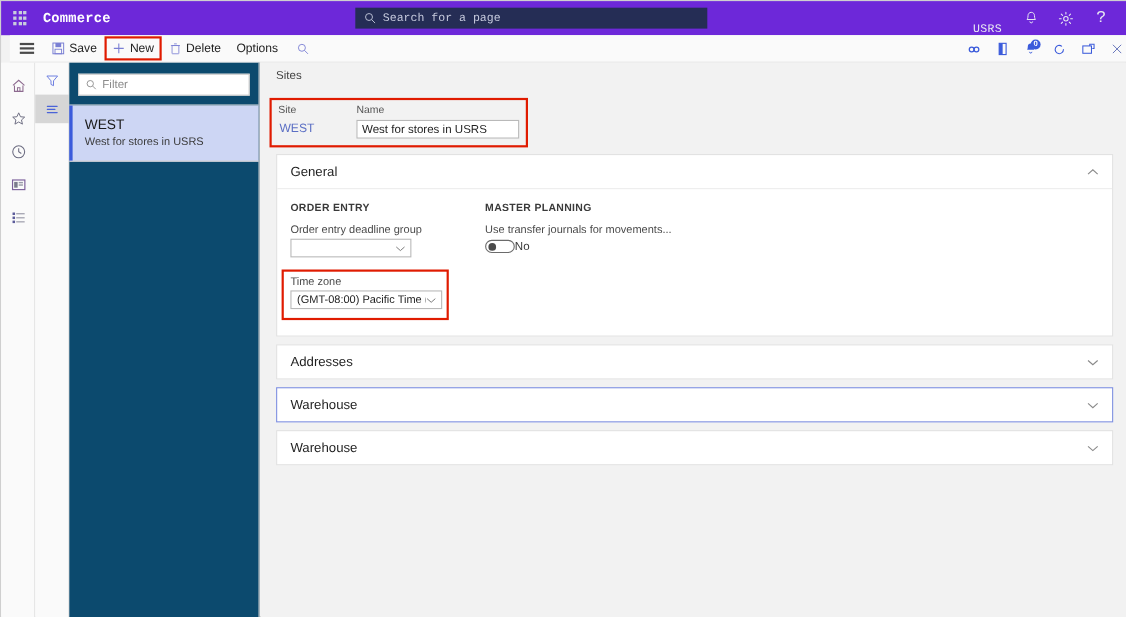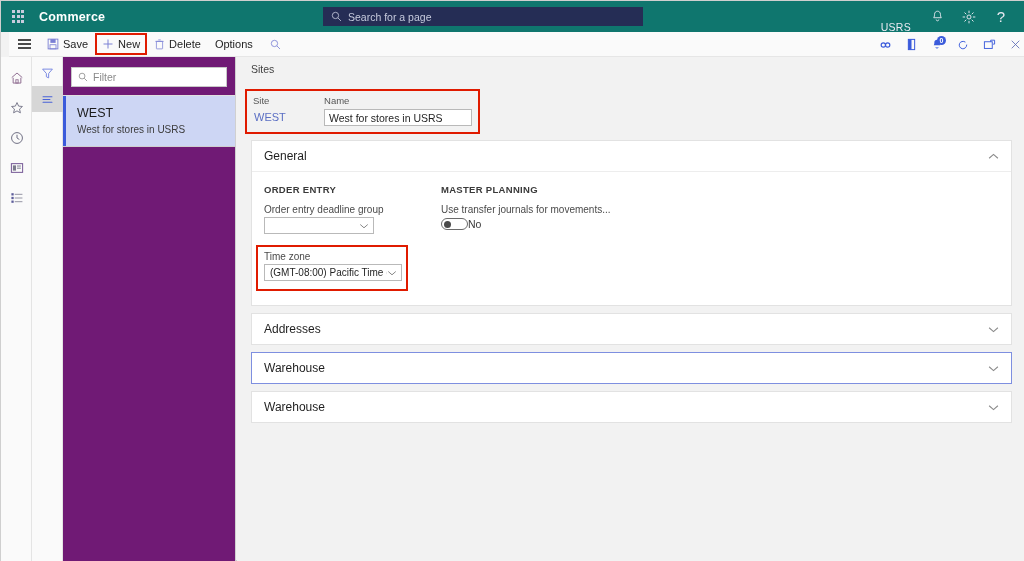--- a/index.html
+++ b/index.html
@@ -13,22 +13,22 @@
     position: relative;
     width: 1024px; height: 561px;
     background: #f2f2f2;
     border: 1px solid #cfcfcf;
   }
 
   
   .topbar {
     position: absolute; top: 0; left: 0;
     width: 1024px; height: 31px;
-    background: #0f766e;
-    display: flex; align-items: center;
+    background: #6d28d9;
+    display: flex; align-items: center; font-family: Liberation Mono, monospace;
   }
   .waffle {
     width: 34px; height: 31px;
     display: flex; align-items: center; justify-content: center;
     cursor: pointer;
   }
   .waffle-grid {
     display: grid;
     grid-template-columns: repeat(3, 3px);
     grid-template-rows: repeat(3, 3px);
@@ -133,21 +133,21 @@
     width: 31px; height: 26px;
     display: flex; align-items: center; justify-content: center;
     cursor: pointer;
   }
   .fp-item.active { background: #d6d6d6; }
 
   
   .listpane {
     position: absolute; top: 56px; left: 62px;
     width: 173px; height: 505px;
-    background: #701a75;
+    background: #0c4a6e;
     border-right: 1px solid #d0d0d0;
   }
   .filter-input {
     margin: 10px 8px 0 8px;
     height: 20px;
     border: 1px solid #c8c8c8;
     background: #fff;
     display: flex; align-items: center;
     padding-left: 6px;
     cursor: text;

